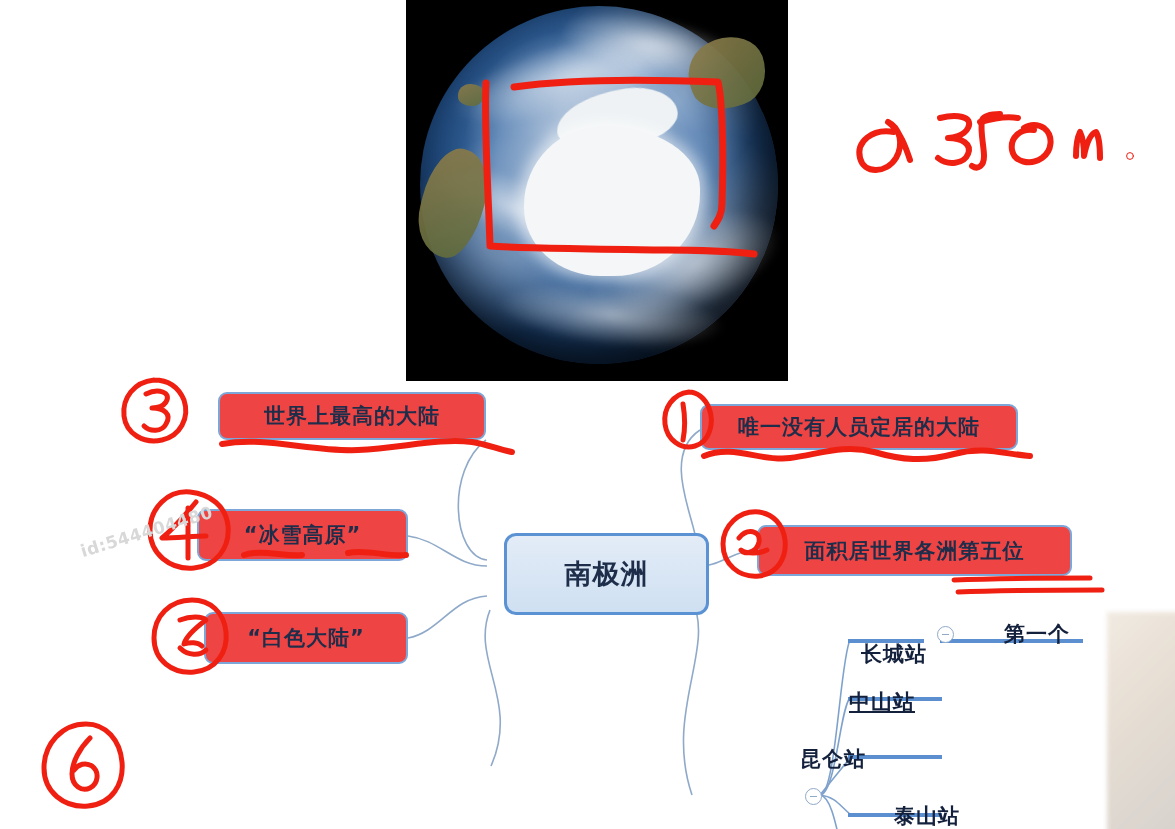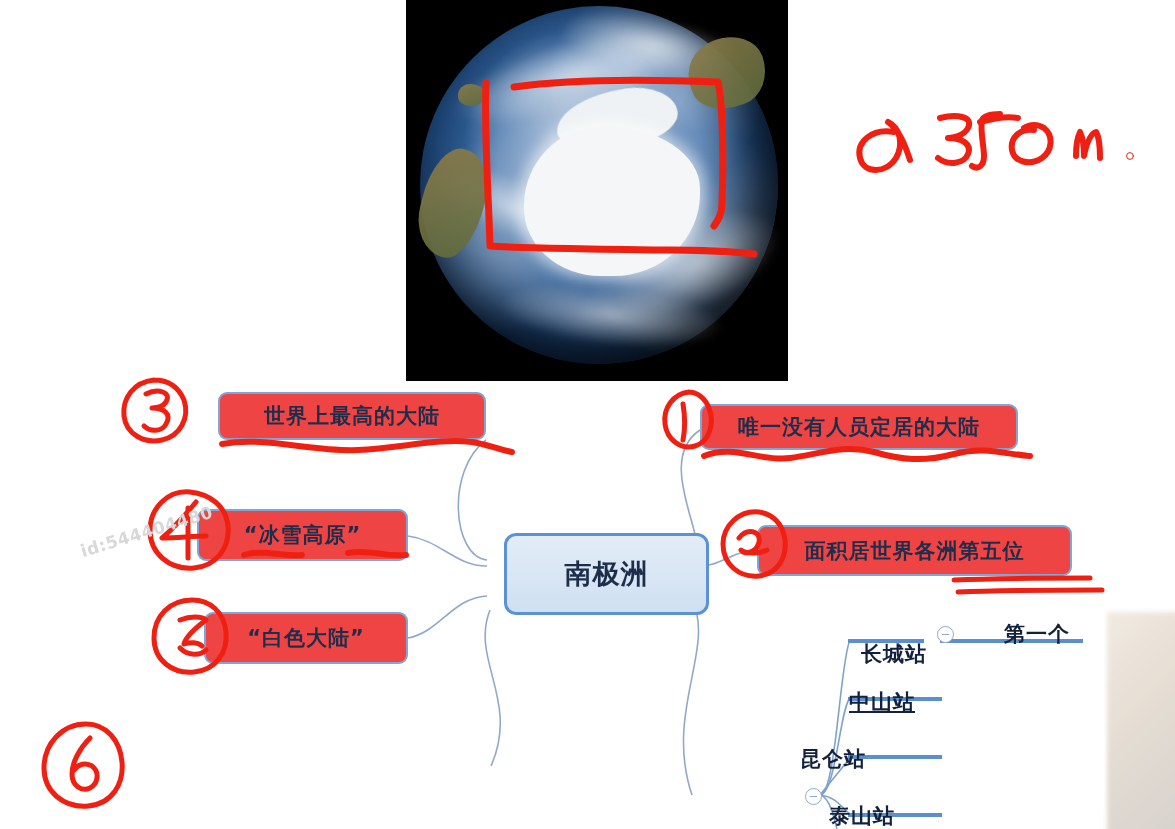--- a/index.html
+++ b/index.html
@@ -93,21 +93,21 @@
 
   .leaf-label{
     position:absolute;
     color:#14213d;font-weight:bold;font-size:21px;
     letter-spacing:1px;white-space:nowrap;
   }
   #leaf-changcheng{left:849px;top:640px;margin-left:12px;}
   #leaf-first{left:1004px;top:620px;}
   #leaf-zhongshan{left:849px;top:688px;text-decoration:underline;}
   #leaf-kunlun{left:800px;top:745px;}
-  #leaf-taishan{left:829px;top:802px;}
+  #leaf-taishan{left:894px;top:802px;}
 
   .collapse-dot{
     position:absolute;width:15px;height:15px;border-radius:50%;
     border:1.6px solid #8fa9c9;background:#fff;
     display:flex;align-items:center;justify-content:center;
   }
   .collapse-dot::after{
     content:"";width:7px;height:1.6px;background:#8fa9c9;display:block;
   }
   #stations-collapse{left:805px;top:788px;}

